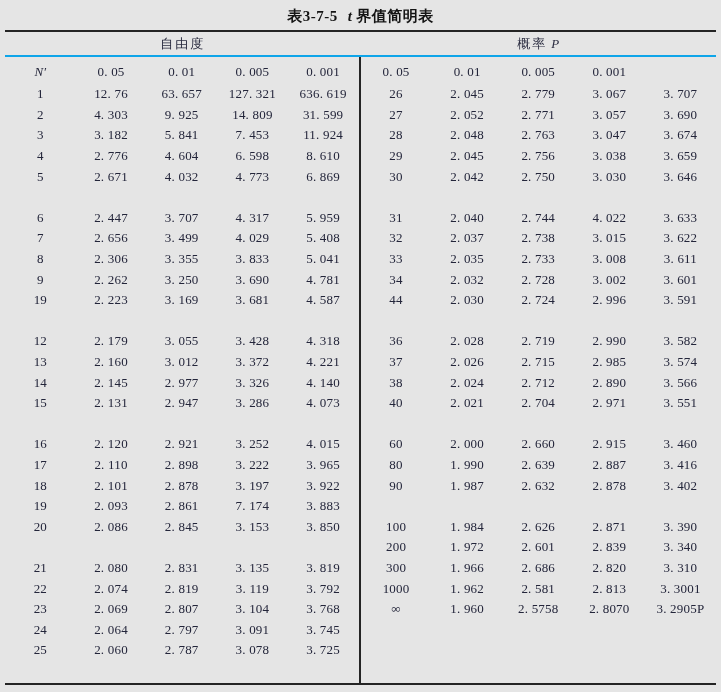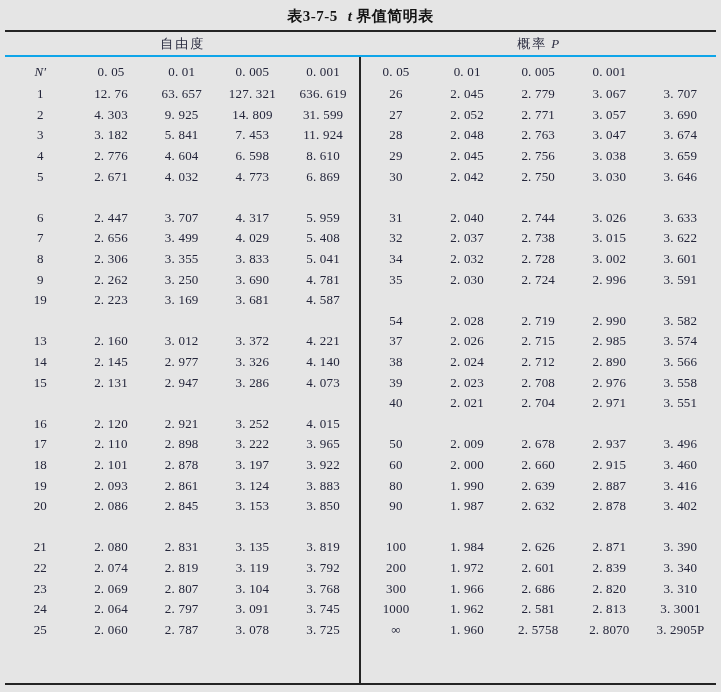--- a/index.html
+++ b/index.html
@@ -130,20 +130,27 @@
           </div>
           <div class="row drow">
             <div class="cell">19</div>
             <div class="cell">2. 223</div>
             <div class="cell">3. 169</div>
             <div class="cell">3. 681</div>
             <div class="cell">4. 587</div>
           </div>
           <div class="spacer"></div>
           <div class="row drow">
+            <div class="cell">12</div>
+            <div class="cell">2. 179</div>
+            <div class="cell">3. 055</div>
+            <div class="cell">3. 428</div>
+            <div class="cell">4. 318</div>
+          </div>
+          <div class="row drow">
             <div class="cell">13</div>
             <div class="cell">2. 160</div>
             <div class="cell">3. 012</div>
             <div class="cell">3. 372</div>
             <div class="cell">4. 221</div>
           </div>
           <div class="row drow">
             <div class="cell">14</div>
             <div class="cell">2. 145</div>
             <div class="cell">2. 977</div>
@@ -176,21 +183,21 @@
             <div class="cell">18</div>
             <div class="cell">2. 101</div>
             <div class="cell">2. 878</div>
             <div class="cell">3. 197</div>
             <div class="cell">3. 922</div>
           </div>
           <div class="row drow">
             <div class="cell">19</div>
             <div class="cell">2. 093</div>
             <div class="cell">2. 861</div>
-            <div class="cell">3. 124</div>
+            <div class="cell">7. 174</div>
             <div class="cell">3. 883</div>
           </div>
           <div class="row drow">
             <div class="cell">20</div>
             <div class="cell">2. 086</div>
             <div class="cell">2. 845</div>
             <div class="cell">3. 153</div>
             <div class="cell">3. 850</div>
           </div>
           <div class="spacer"></div>
@@ -271,88 +278,81 @@
             <div class="cell">2. 042</div>
             <div class="cell">2. 750</div>
             <div class="cell">3. 030</div>
             <div class="cell">3. 646</div>
           </div>
           <div class="spacer"></div>
           <div class="row drow">
             <div class="cell">31</div>
             <div class="cell">2. 040</div>
             <div class="cell">2. 744</div>
-            <div class="cell">3. 026</div>
+            <div class="cell">4. 022</div>
             <div class="cell">3. 633</div>
           </div>
           <div class="row drow">
             <div class="cell">32</div>
             <div class="cell">2. 037</div>
             <div class="cell">2. 738</div>
             <div class="cell">3. 015</div>
             <div class="cell">3. 622</div>
           </div>
           <div class="row drow">
+            <div class="cell">33</div>
+            <div class="cell">2. 035</div>
+            <div class="cell">2. 733</div>
+            <div class="cell">3. 008</div>
+            <div class="cell">3. 611</div>
+          </div>
+          <div class="row drow">
             <div class="cell">34</div>
             <div class="cell">2. 032</div>
             <div class="cell">2. 728</div>
             <div class="cell">3. 002</div>
             <div class="cell">3. 601</div>
           </div>
           <div class="row drow">
-            <div class="cell">35</div>
+            <div class="cell">44</div>
             <div class="cell">2. 030</div>
             <div class="cell">2. 724</div>
             <div class="cell">2. 996</div>
             <div class="cell">3. 591</div>
           </div>
           <div class="spacer"></div>
           <div class="row drow">
-            <div class="cell">54</div>
+            <div class="cell">36</div>
             <div class="cell">2. 028</div>
             <div class="cell">2. 719</div>
             <div class="cell">2. 990</div>
             <div class="cell">3. 582</div>
           </div>
           <div class="row drow">
             <div class="cell">37</div>
             <div class="cell">2. 026</div>
             <div class="cell">2. 715</div>
             <div class="cell">2. 985</div>
             <div class="cell">3. 574</div>
           </div>
           <div class="row drow">
             <div class="cell">38</div>
             <div class="cell">2. 024</div>
             <div class="cell">2. 712</div>
             <div class="cell">2. 890</div>
             <div class="cell">3. 566</div>
           </div>
           <div class="row drow">
-            <div class="cell">39</div>
-            <div class="cell">2. 023</div>
-            <div class="cell">2. 708</div>
-            <div class="cell">2. 976</div>
-            <div class="cell">3. 558</div>
-          </div>
-          <div class="row drow">
             <div class="cell">40</div>
             <div class="cell">2. 021</div>
             <div class="cell">2. 704</div>
             <div class="cell">2. 971</div>
             <div class="cell">3. 551</div>
           </div>
           <div class="spacer"></div>
-          <div class="row drow">
-            <div class="cell">50</div>
-            <div class="cell">2. 009</div>
-            <div class="cell">2. 678</div>
-            <div class="cell">2. 937</div>
-            <div class="cell">3. 496</div>
-          </div>
           <div class="row drow">
             <div class="cell">60</div>
             <div class="cell">2. 000</div>
             <div class="cell">2. 660</div>
             <div class="cell">2. 915</div>
             <div class="cell">3. 460</div>
           </div>
           <div class="row drow">
             <div class="cell">80</div>
             <div class="cell">1. 990</div>

